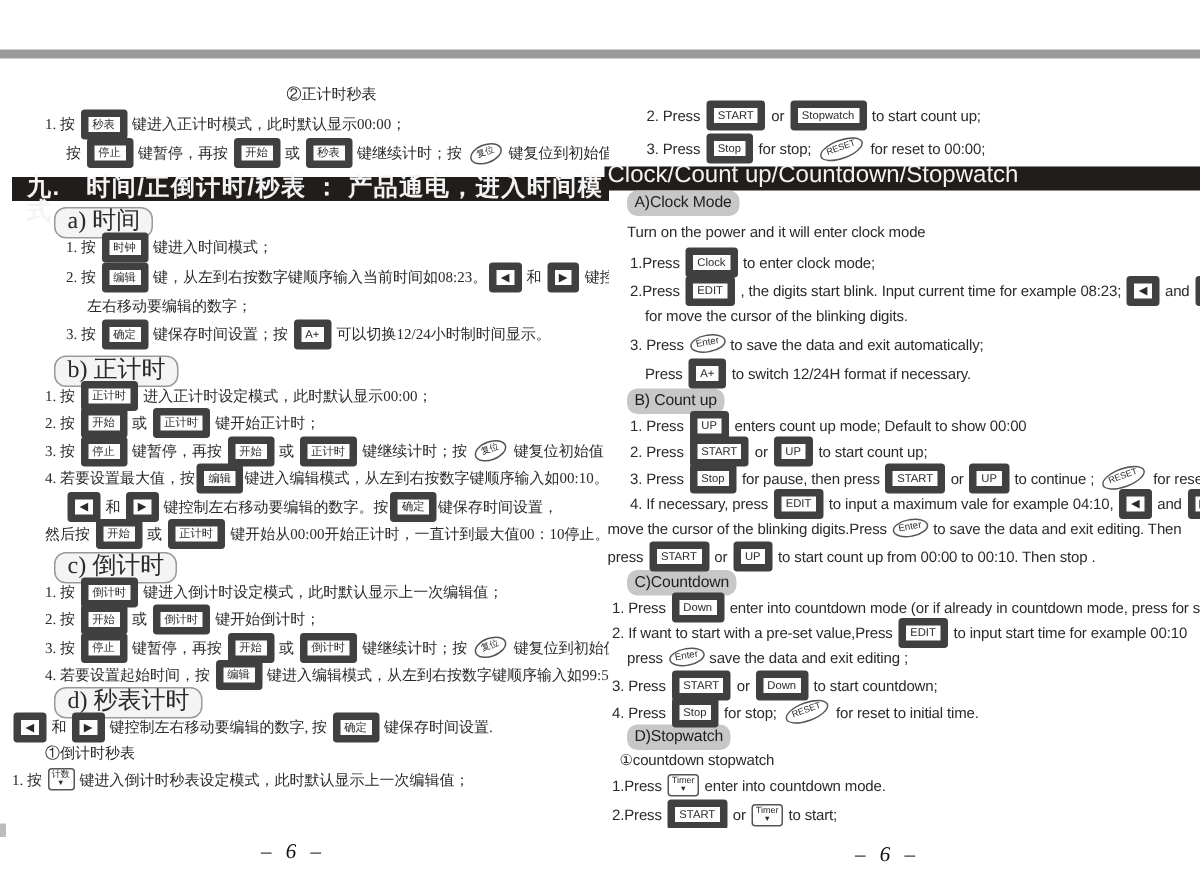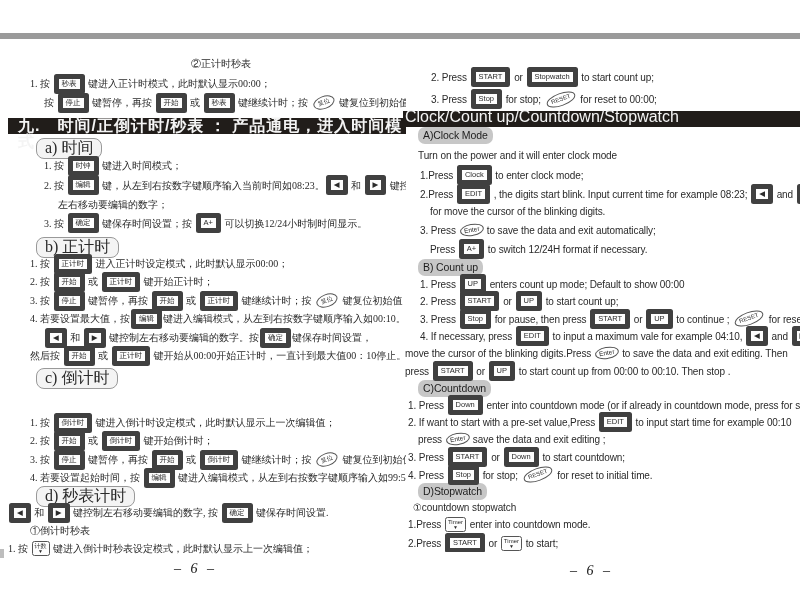--- a/index.html
+++ b/index.html
@@ -81,21 +81,21 @@
       <div class="line" style="height: 19px; line-height: 19px; padding-left: 50px;"><span class="run">左右移动要编辑的数字；</span></div>
       <div class="line" style="height: 19px; line-height: 19px; padding-left: 36px;"><span class="run">3. 按 </span><span class="key">确定</span><span class="run"> 键保存时间设置；按 </span><span class="key">A+</span><span class="run"> 可以切换12/24小时制时间显示。</span></div>
       <div class="line" style="height: 18px; line-height: 18px; margin-top: 4px; padding-left: 28px;"><span class="secbox">b) 正计时</span></div>
       <div class="line" style="padding-left: 22px;"><span class="run">1. 按 </span><span class="key">正计时</span><span class="run"> 进入正计时设定模式，此时默认显示00:00；</span></div>
       <div class="line" style="padding-left: 22px;"><span class="run">2. 按 </span><span class="key">开始</span><span class="run"> 或 </span><span class="key">正计时</span><span class="run"> 键开始正计时；</span></div>
       <div class="line" style="padding-left: 22px;"><span class="run">3. 按 </span><span class="key">停止</span><span class="run"> 键暂停，再按 </span><span class="key">开始</span><span class="run"> 或 </span><span class="key">正计时</span><span class="run"> 键继续计时；按 </span><span class="rs">复位</span><span class="run"> 键复位初始值；</span></div>
       <div class="line" style="padding-left: 22px;"><span class="run">4. 若要设置最大值，按</span><span class="key">编辑</span><span class="run">键进入编辑模式，从左到右按数字键顺序输入如00:10。</span></div>
       <div class="line" style="padding-left: 36px;"><span class="key">◀</span><span class="run"> 和 </span><span class="key">▶</span><span class="run"> 键控制左右移动要编辑的数字。按</span><span class="key">确定</span><span class="run">键保存时间设置，</span></div>
       <div class="line" style="padding-left: 22px;"><span class="run">然后按 </span><span class="key">开始</span><span class="run"> 或 </span><span class="key">正计时</span><span class="run"> 键开始从00:00开始正计时，一直计到最大值00：10停止。</span></div>
       <div class="line" style="height: 18px; line-height: 18px; margin-top: 2px; padding-left: 28px;"><span class="secbox">c) 倒计时</span></div>
-      <div class="line" style="padding-left: 22px; margin-top: 28px;"><span class="run">1. 按 </span><span class="key">倒计时</span><span class="run"> 键进入倒计时设定模式，此时默认显示上一次编辑值；</span></div>
+      <div class="line" style="padding-left: 22px;"><span class="run">1. 按 </span><span class="key">倒计时</span><span class="run"> 键进入倒计时设定模式，此时默认显示上一次编辑值；</span></div>
       <div class="line" style="padding-left: 22px;"><span class="run">2. 按 </span><span class="key">开始</span><span class="run"> 或 </span><span class="key">倒计时</span><span class="run"> 键开始倒计时；</span></div>
       <div class="line" style="padding-left: 22px;"><span class="run">3. 按 </span><span class="key">停止</span><span class="run"> 键暂停，再按 </span><span class="key">开始</span><span class="run"> 或 </span><span class="key">倒计时</span><span class="run"> 键继续计时；按 </span><span class="rs">复位</span><span class="run"> 键复位到初始值；</span></div>
       <div class="line" style="padding-left: 22px;"><span class="run">4. 若要设置起始时间，按 </span><span class="key">编辑</span><span class="run"> 键进入编辑模式，从左到右按数字键顺序输入如99:59。</span></div>
       <div class="line" style="height: 18px; line-height: 18px; margin-top: -2px; padding-left: 28px;"><span class="secbox">d) 秒表计时</span></div>
       <div class="line" style="padding-left: 0px;"><span class="key">◀</span><span class="run"> 和 </span><span class="key">▶</span><span class="run"> 键控制左右移动要编辑的数字, 按 </span><span class="key">确定</span><span class="run"> 键保存时间设置.</span></div>
       <div class="line" style="height: 17.5px; line-height: 17.5px; padding-left: 22px;"><span class="run">①倒计时秒表</span></div>
       <div class="line" style="padding-left: 0px;"><span class="run">1. 按 </span><span class="stack">
           <span class="slb">计数</span>
           <span class="stri">▼</span>
         </span><span class="run"> 键进入倒计时秒表设定模式，此时默认显示上一次编辑值；</span></div>

